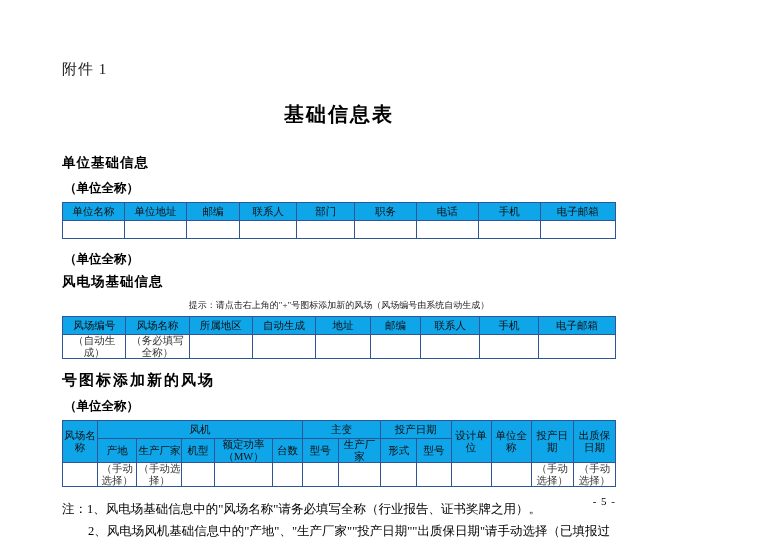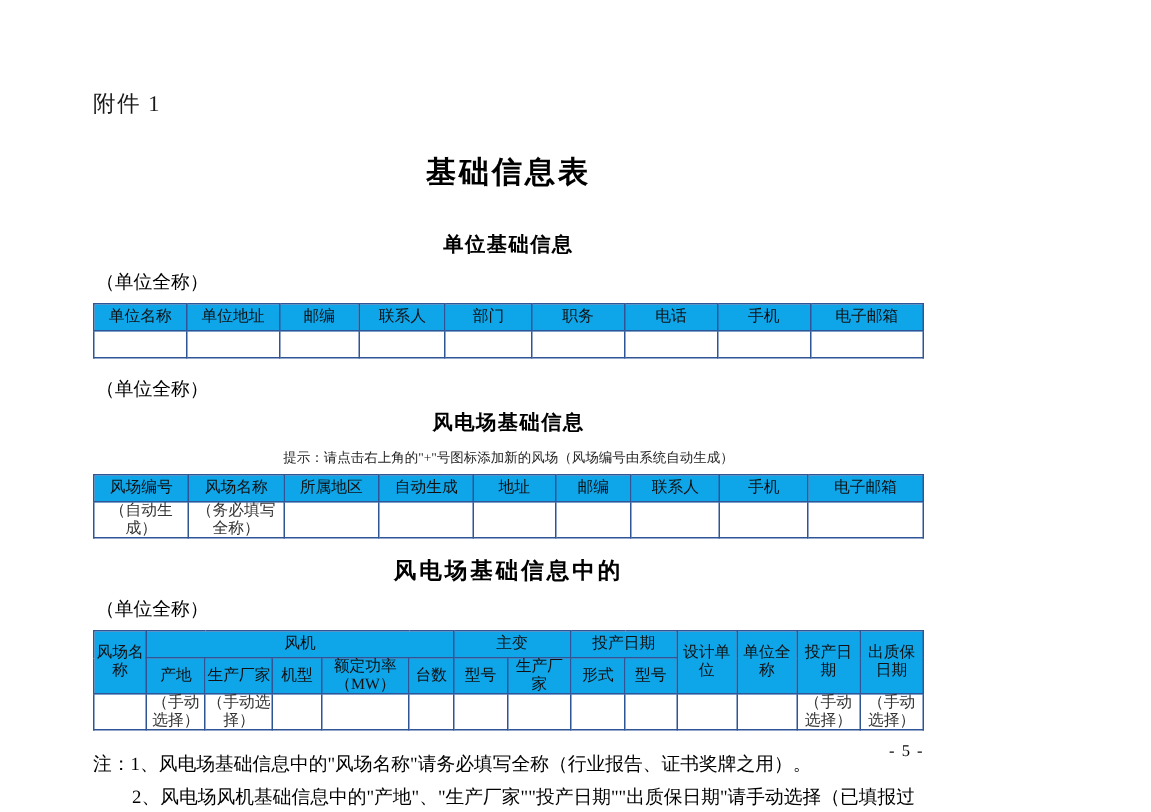--- a/index.html
+++ b/index.html
@@ -28,34 +28,35 @@
     color: #1a1a1a;
   }
   .doc-title {
     text-align: center;
     font-size: 20px;
     font-weight: bold;
     letter-spacing: 2px;
     margin: 0 0 26px 0;
   }
   .section-title {
-    text-align: center;
+    text-align: left;
     font-size: 13.5px;
     font-weight: bold;
     letter-spacing: 1px;
     margin: 0 0 8px 0;
   }
   .section-title.big {
     font-size: 15px;
     letter-spacing: 2px;
     margin-top: 4px;
   }
   .unit-name {
     font-size: 12.5px;
     margin: 0 0 5px 2px;
+    font-weight: bold;
   }
   .hint {
     text-align: center;
     font-size: 9px;
     color: #222;
     margin: 1px 0 4px 0;
   }
   table.grid {
     border-collapse: collapse;
     width: 100%;
@@ -205,21 +206,21 @@
       <td class="empty"></td>
       <td class="empty"></td>
       <td class="empty"></td>
       <td class="empty"></td>
     </tr>
   </tbody>
     </table>
 
   <div class="spacer-8"></div>
 
-  <div class="section-title big">风电场基础信息中的</div>
+  <div class="section-title big">号图标添加新的风场</div>
   <div class="unit-name">（单位全称）</div>
 
   <table class="grid">
     <colgroup>
       <col style="width:7.2%">
       <col style="width:8.0%">
         <col style="width:9.2%">
         <col style="width:6.6%">
         <col style="width:12.0%">
         <col style="width:6.0%">

